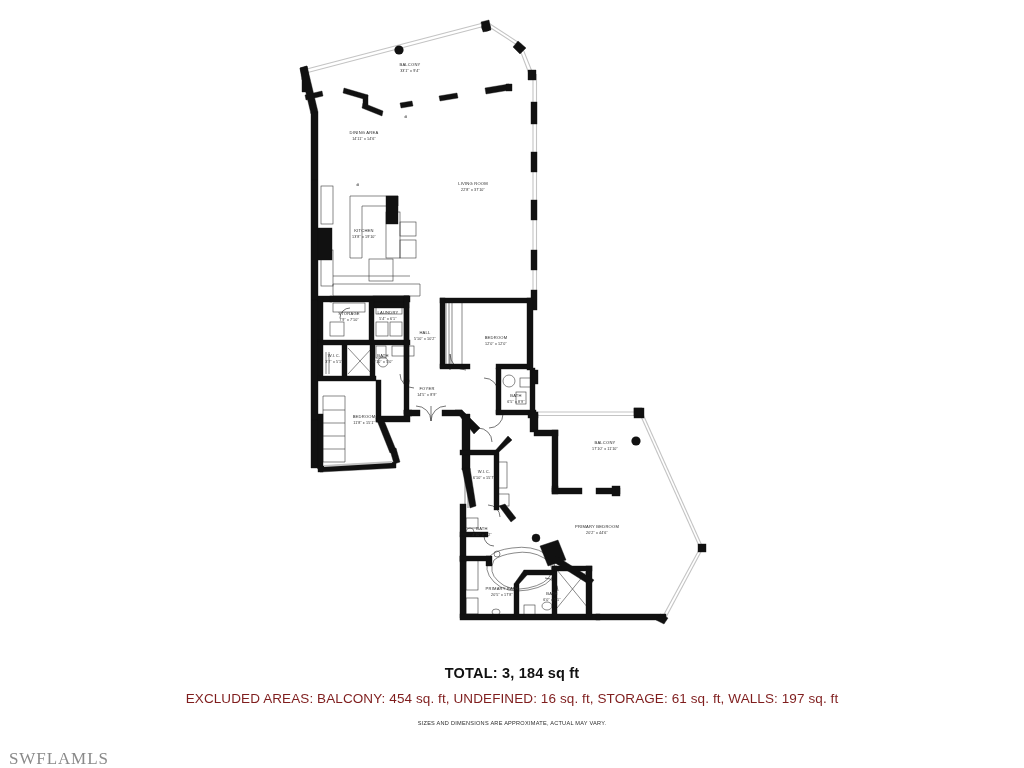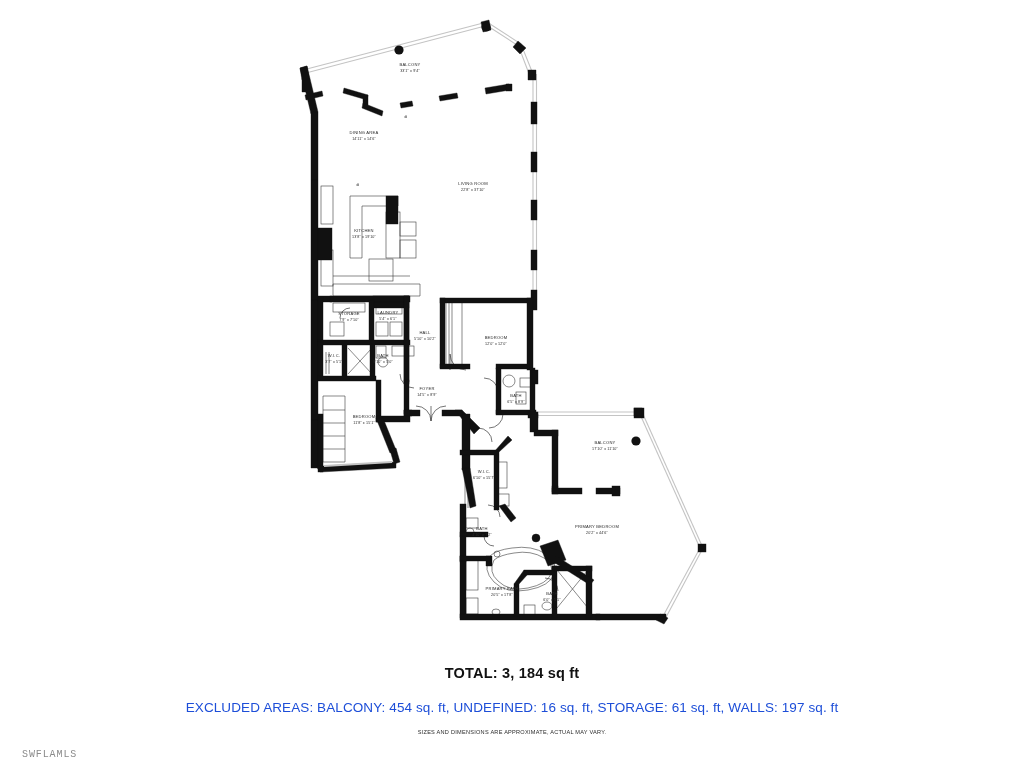--- a/index.html
+++ b/index.html
@@ -19,30 +19,30 @@
     position:absolute;left:0;top:645px;width:1024px;height:100px;
     text-align:center;
   }
   .sum-total{
     font-size:14.5px;font-weight:bold;letter-spacing:.2px;margin:0;padding-top:20px;color:#111;
   }
   .sum-floor{
     font-size:13.5px;font-weight:normal;letter-spacing:.2px;margin:3px 0 0 0;color:#141414;
   }
   .sum-excluded{
-    font-size:13.5px;font-weight:normal;letter-spacing:.1px;margin:18px auto 0 auto;
-    line-height:1.32;width:720px;color:#1d4ed8;
+    font-size:13.5px;font-weight:normal;letter-spacing:.1px;margin:9px auto 0 auto;
+    line-height:1.32;width:720px;color:#7f1d1d;
   }
   .sum-disclaimer{
     font-size:5.6px;letter-spacing:.25px;margin:12px 0 0 0;color:#2b2b2b;
   }
   #watermark{
-    position:absolute;left:22px;top:749px;
-    font-size:10px;letter-spacing:.9px;color:#8a8a8a;
-    font-family:Liberation Mono, monospace;
+    position:absolute;left:9px;top:749px;
+    font-size:17px;letter-spacing:.9px;color:#8a8a8a;
+    font-family:Liberation Serif, serif;
   }
 </style>
 </head>
 <body>
 
 <div id="plan-wrap">
   <svg id="plan-svg" viewBox="0 0 1024 645" xmlns="http://www.w3.org/2000/svg">
 
     <rect x="0" y="0" width="1024" height="645" fill="#ffffff"></rect>
 

